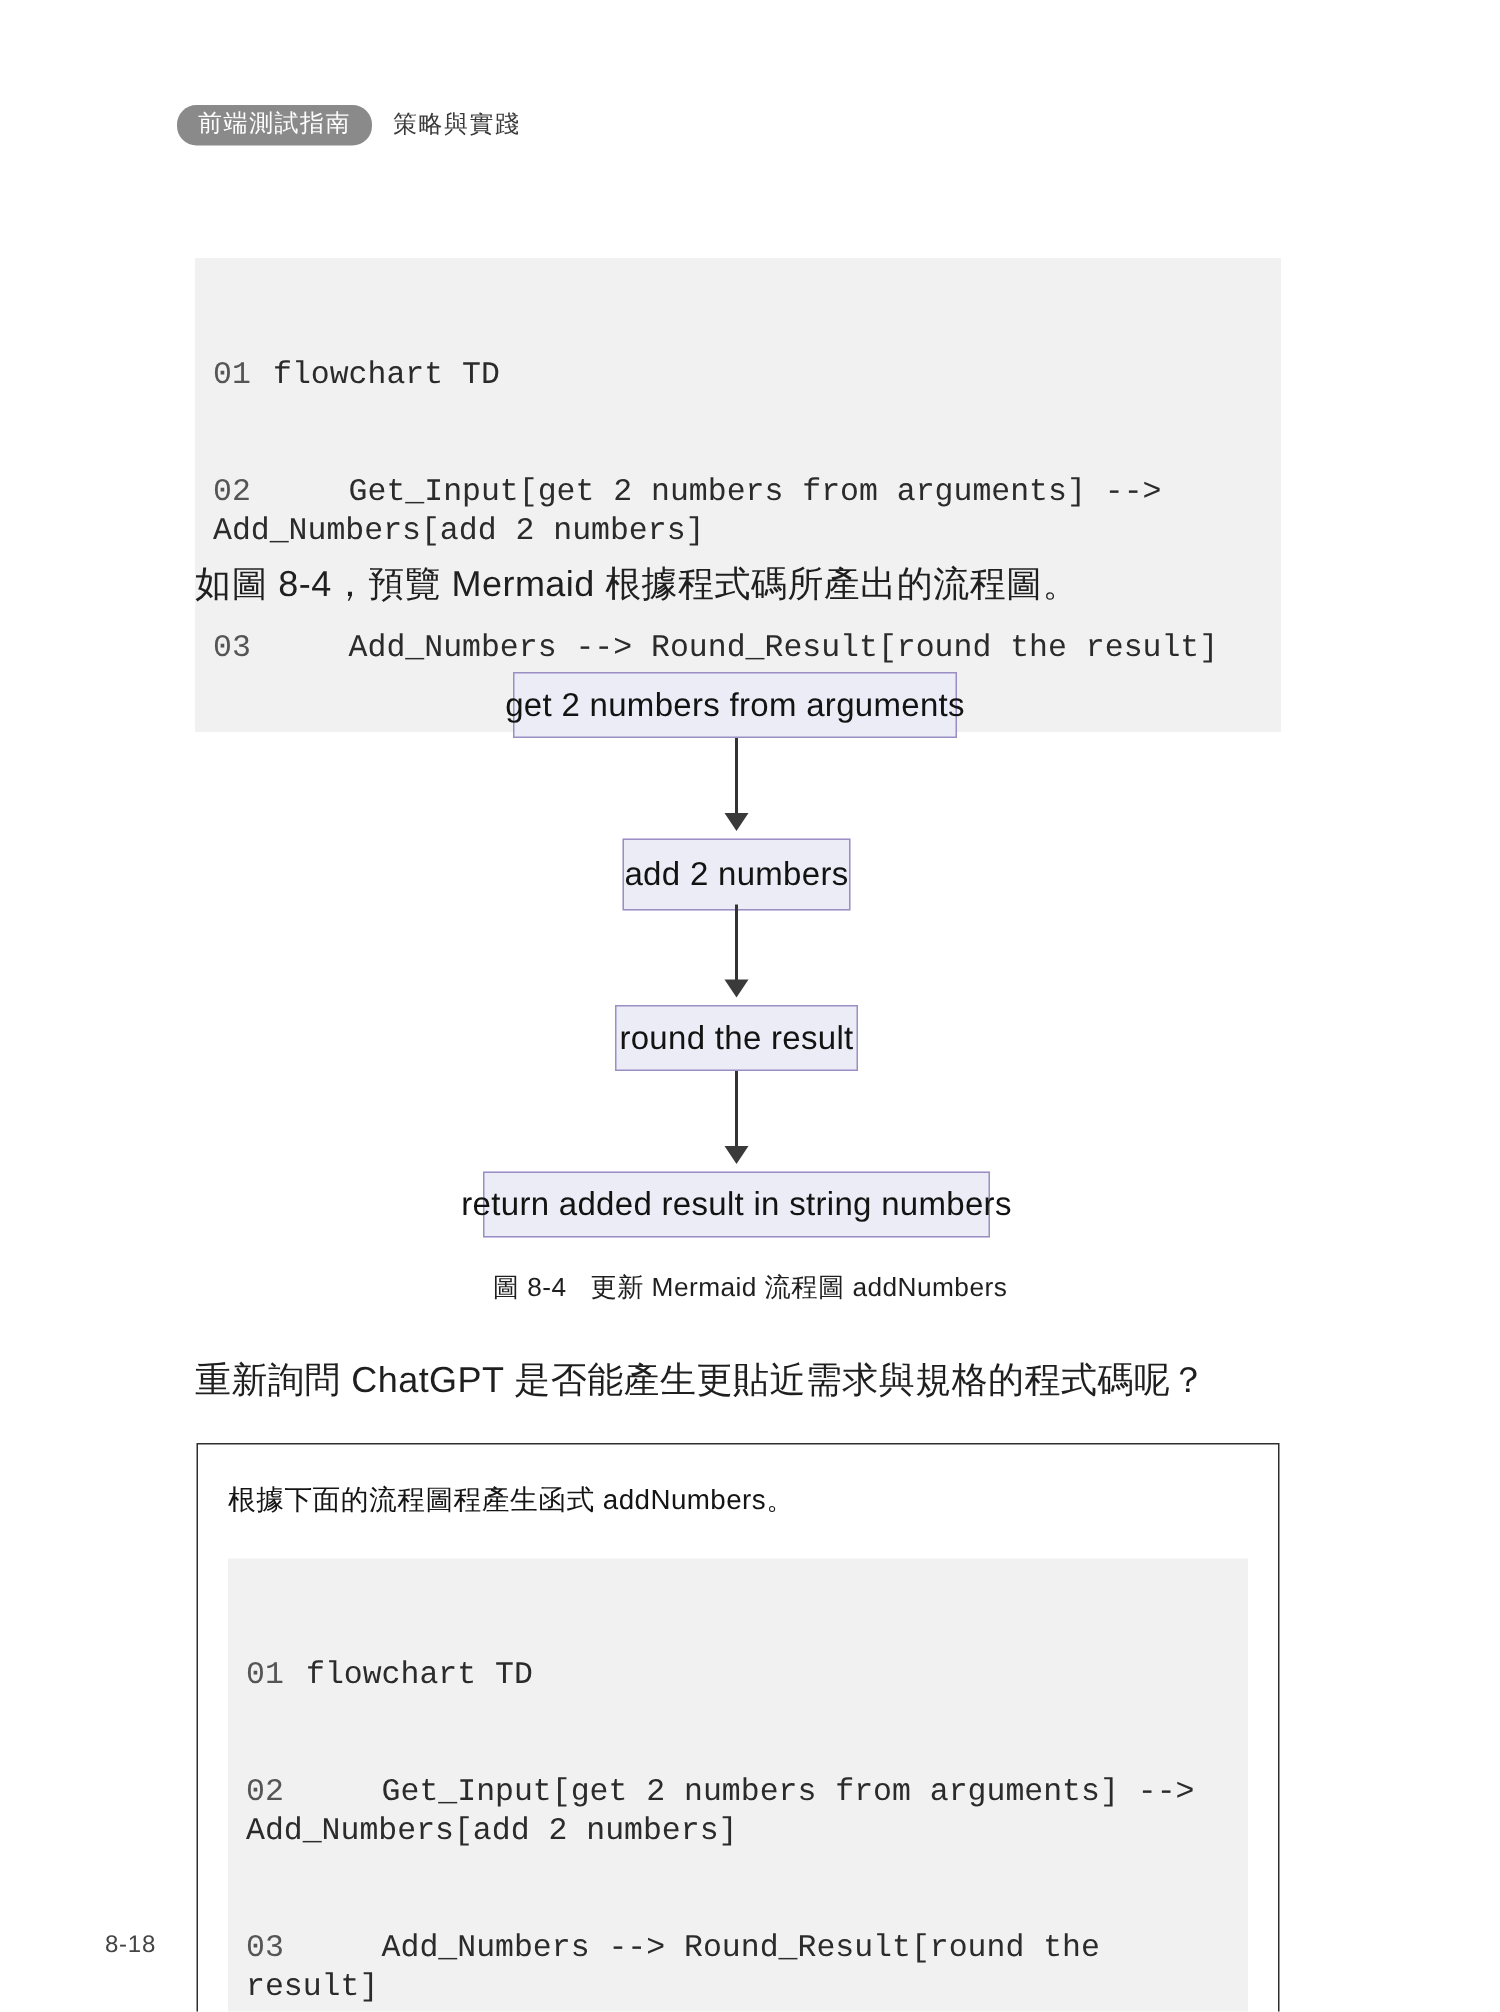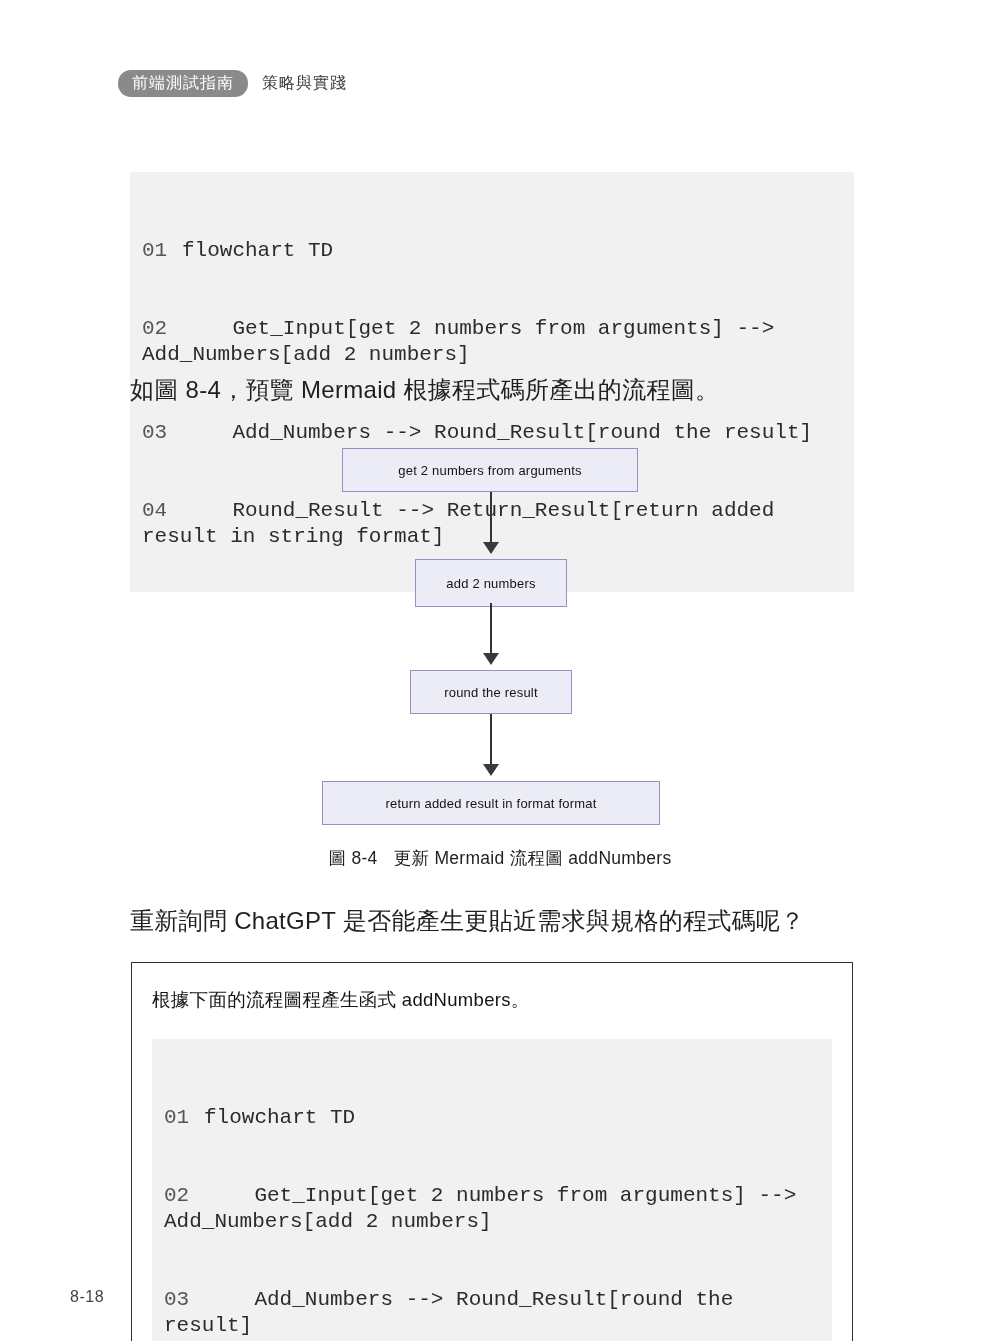--- a/index.html
+++ b/index.html
@@ -93,21 +93,21 @@
     height: 400px;
   }
   .fc-node {
     position: absolute;
     background: #ececf6;
     border: 1px solid #9a8ec4;
     box-sizing: border-box;
     display: flex;
     align-items: center;
     justify-content: center;
-    font-size: 13px;
+    font-size: 22px;
     color: #131313;
     letter-spacing: 0.2px;
     white-space: nowrap;
   }
   .fc-edge {
     position: absolute;
     width: 0;
     border-left: 2px solid #333333;
   }
   .fc-arrow {
@@ -170,21 +170,20 @@
 
 <div class="page-header">
   <span class="header-badge">前端測試指南</span>
   <span class="header-sub">策略與實踐</span>
 </div>
 
 <div class="code-block" id="code-block-1">
   <span class="code-line"><span class="ln">01</span><span>flowchart TD</span></span>
   <span class="code-line"><span class="ln">02</span><span>    Get_Input[get 2 numbers from arguments] --&gt; Add_Numbers[add 2 numbers]</span></span>
   <span class="code-line"><span class="ln">03</span><span>    Add_Numbers --&gt; Round_Result[round the result]</span></span>
-  <span class="code-line"><span class="ln">04</span><span>    Round_Result --&gt; Return_Result[return added result in string format]</span></span>
 </div>
 
 <div class="body-text" id="para-preview">如圖 8-4，預覽 Mermaid 根據程式碼所產出的流程圖。</div>
 
 <div id="flowchart">
 
   <div class="fc-node" style="left:212px; top:8px; width:296px; height:44px;">
     <span>get 2 numbers from arguments</span>
   </div>
 
@@ -199,21 +198,21 @@
   <div class="fc-arrow" style="left:353px; top:213px;"></div>
 
   <div class="fc-node" style="left:280px; top:230px; width:162px; height:44px;text-align:center;">
     <span>round the result</span>
   </div>
 
   <div class="fc-edge" style="left:360px; top:274px; height:54px;"></div>
   <div class="fc-arrow" style="left:353px; top:324px;"></div>
 
   <div class="fc-node" style="left:192px; top:341px; width:338px; height:44px;">
-    <span>return added result in format format</span>
+    <span>return added result in string numbers</span>
   </div>
 
 </div>
 
 <div id="fig-caption">
   <span>圖 8-4</span><span class="cap-gap"></span><span>更新 Mermaid 流程圖 addNumbers</span>
 </div>
 
 <div class="body-text" id="para-reask">重新詢問 ChatGPT 是否能產生更貼近需求與規格的程式碼呢？</div>
 

